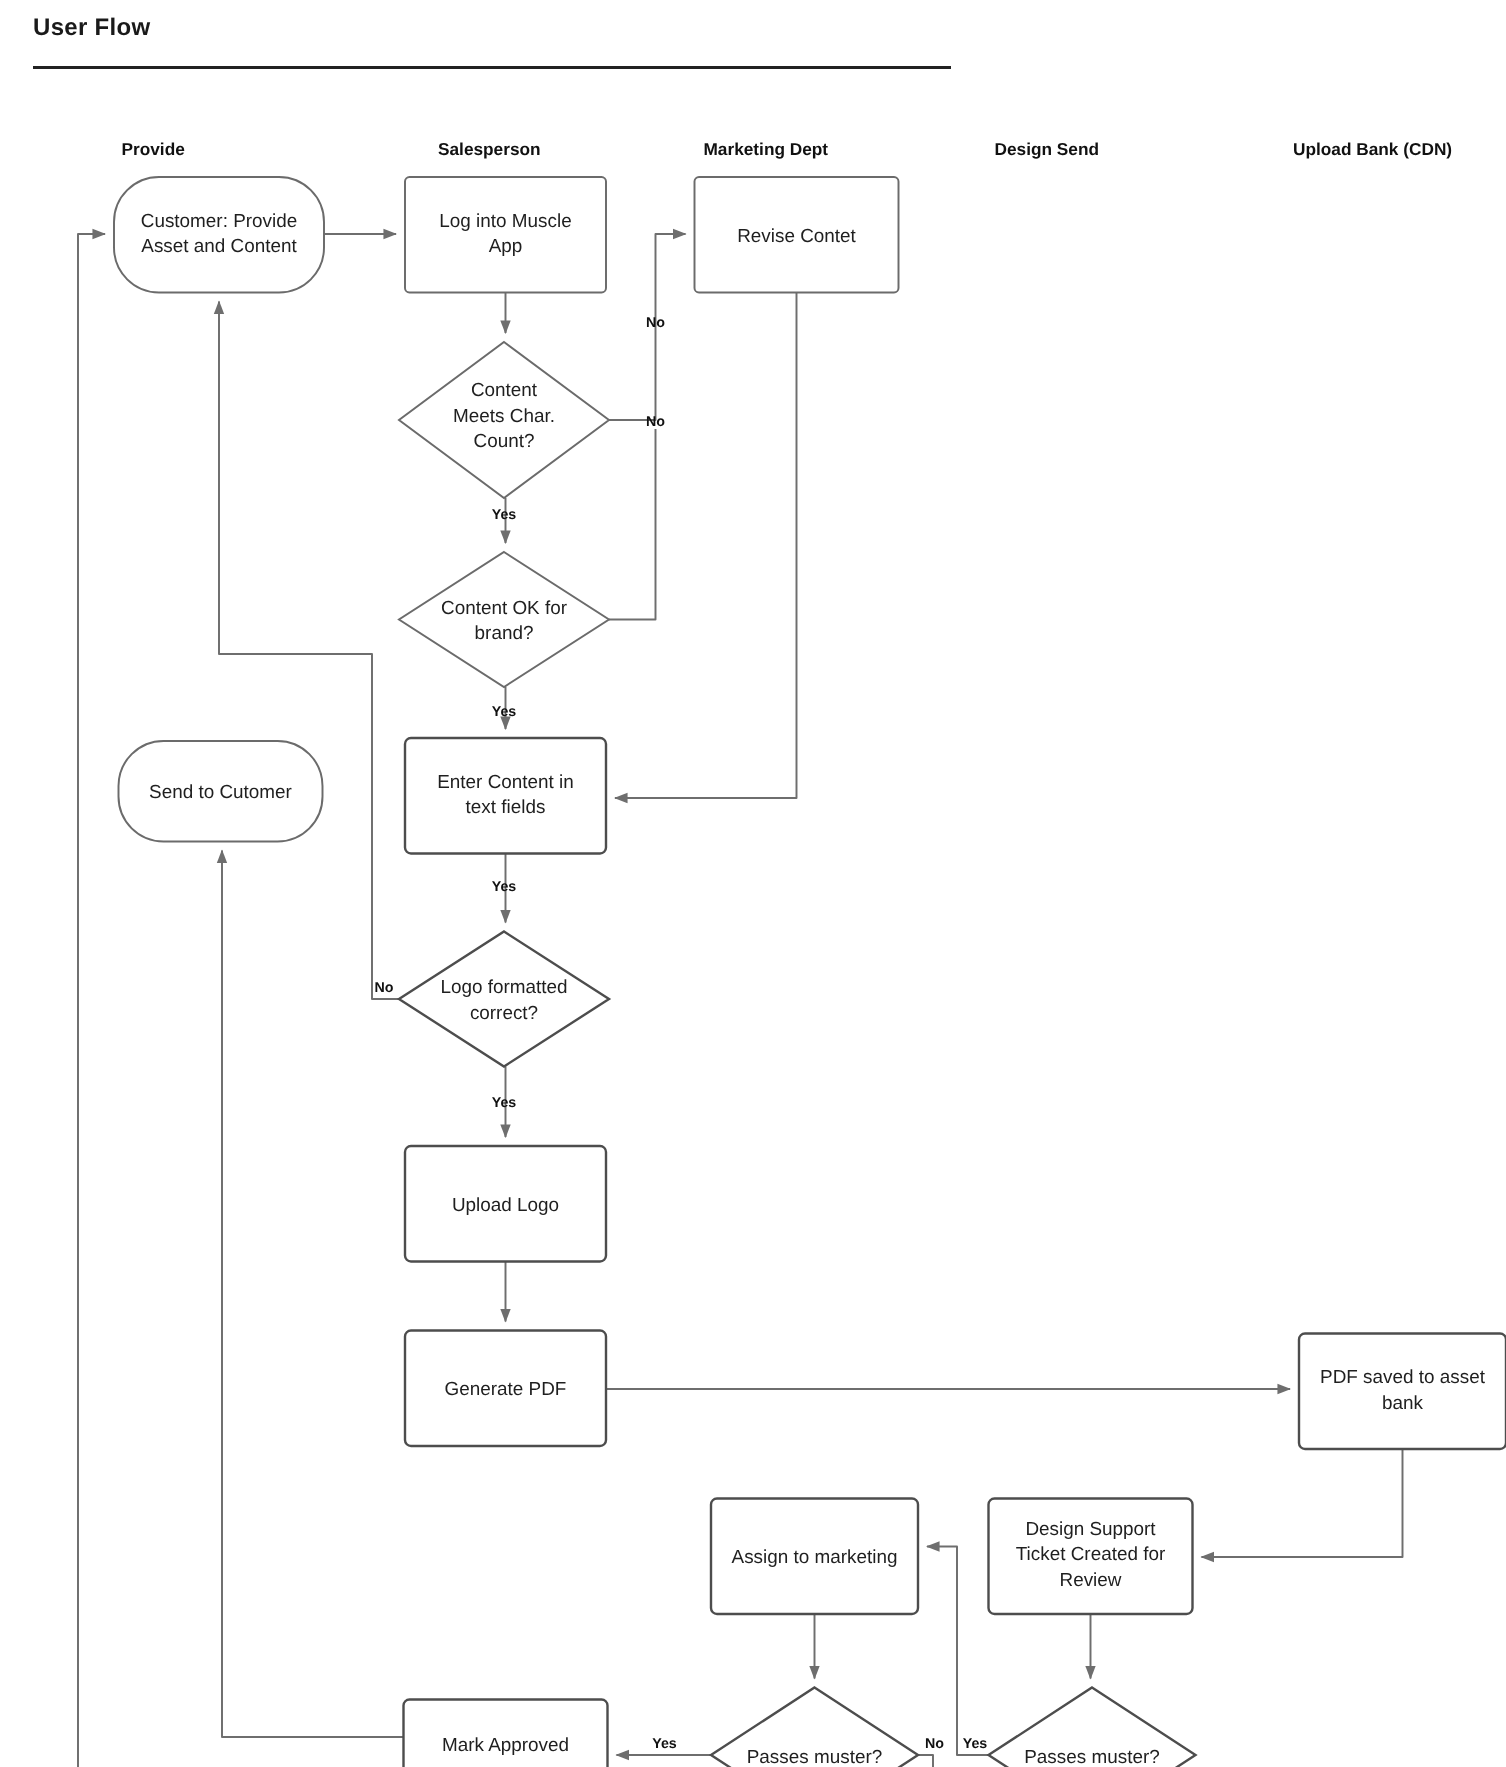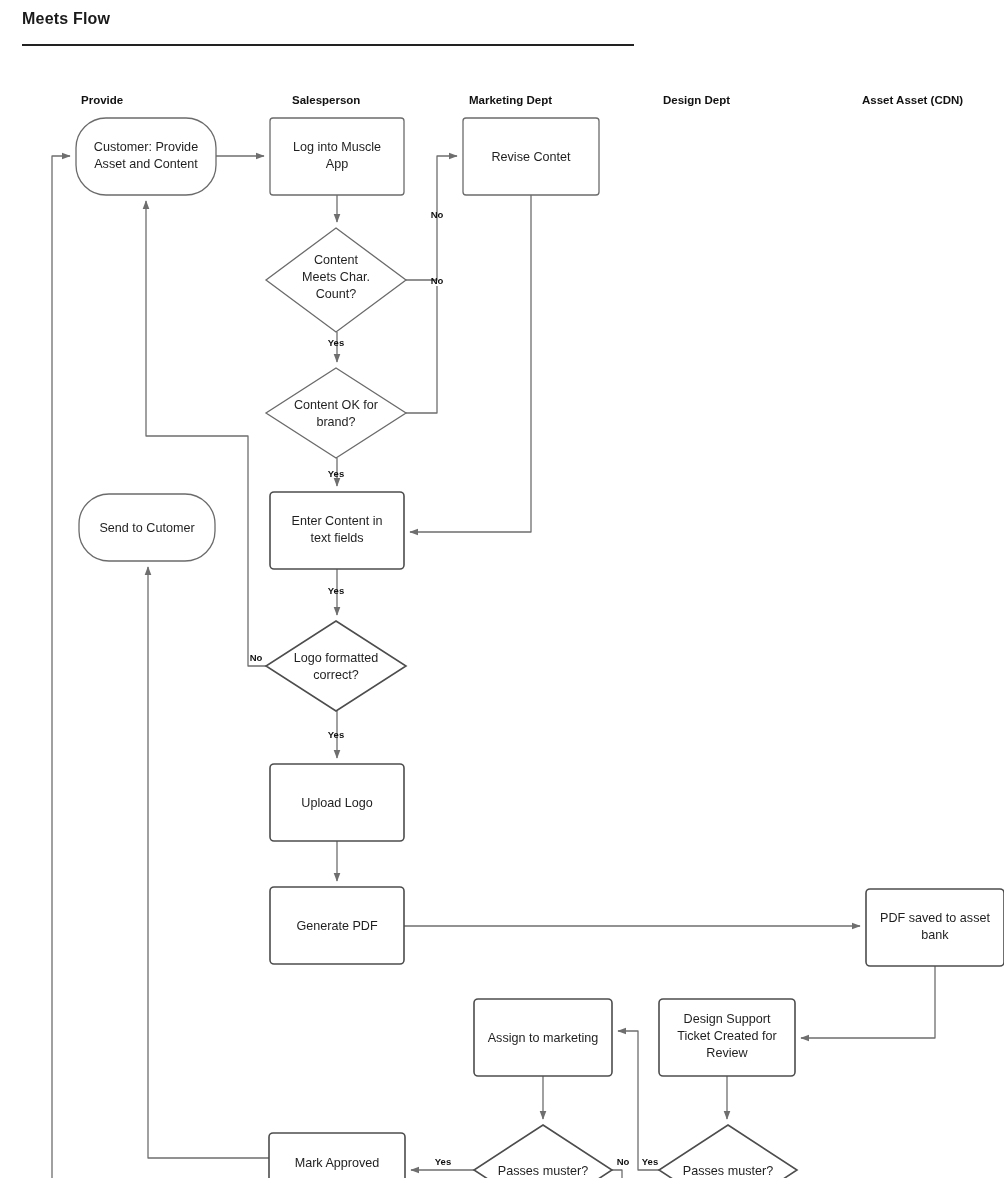--- a/index.html
+++ b/index.html
@@ -37,28 +37,28 @@
   svg#flow .edgelabel{
     font-family:"Liberation Sans","DejaVu Sans",sans-serif;
     font-size:9.5px;font-weight:bold;fill:#111;text-anchor:middle;
   }
 </style>
 </head>
 <body>
 
 <div id="page">
 
-  <div class="doc-title">Meets Flow</div>
+  <div class="doc-title">User Flow</div>
   <div class="title-rule"></div>
 
   <div class="lane-head" style="left:81px;top:94px">Provide</div>
   <div class="lane-head" style="left:292px;top:94px">Salesperson</div>
   <div class="lane-head" style="left:469px;top:94px">Marketing Dept</div>
-  <div class="lane-head" style="left:663px;top:94px">Design Dept</div>
-  <div class="lane-head" style="left:862px;top:94px">Asset Asset (CDN)</div>
+  <div class="lane-head" style="left:663px;top:94px">Design Send</div>
+  <div class="lane-head" style="left:862px;top:94px">Upload Bank (CDN)</div>
 
   <svg id="flow" viewBox="0 0 1004 1178">
     <defs>
       <marker id="arrow" viewBox="0 0 10 10" refX="9.2" refY="5" markerWidth="7" markerHeight="7" orient="auto-start-reverse">
         <path d="M 0 1.2 L 10 5 L 0 8.8 z" fill="#6e6e6e"></path>
       </marker>
     </defs>
 
     <g id="links">
 

